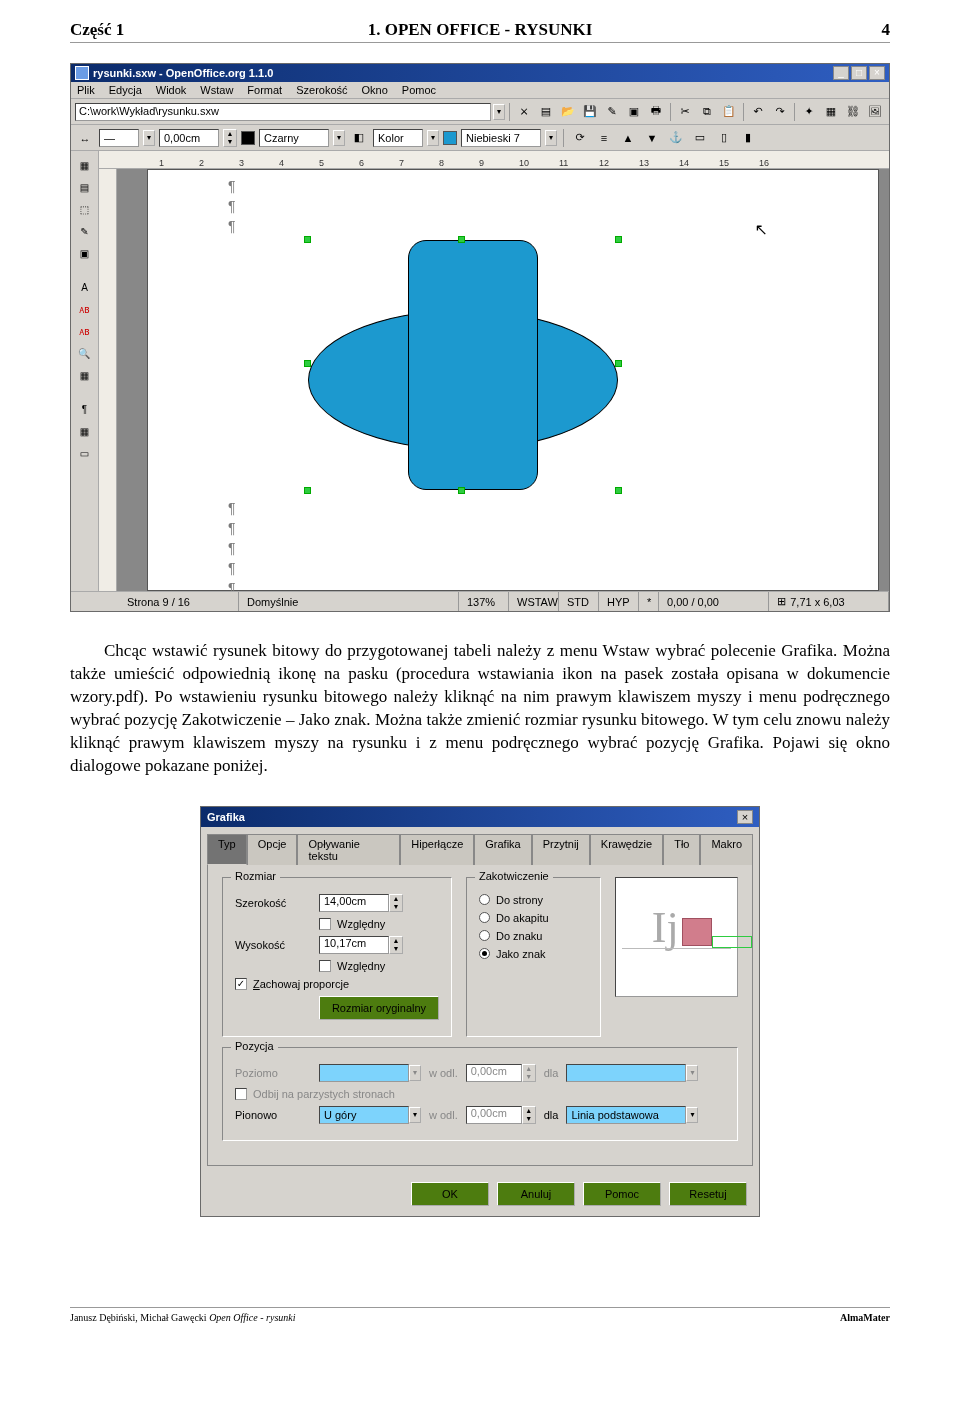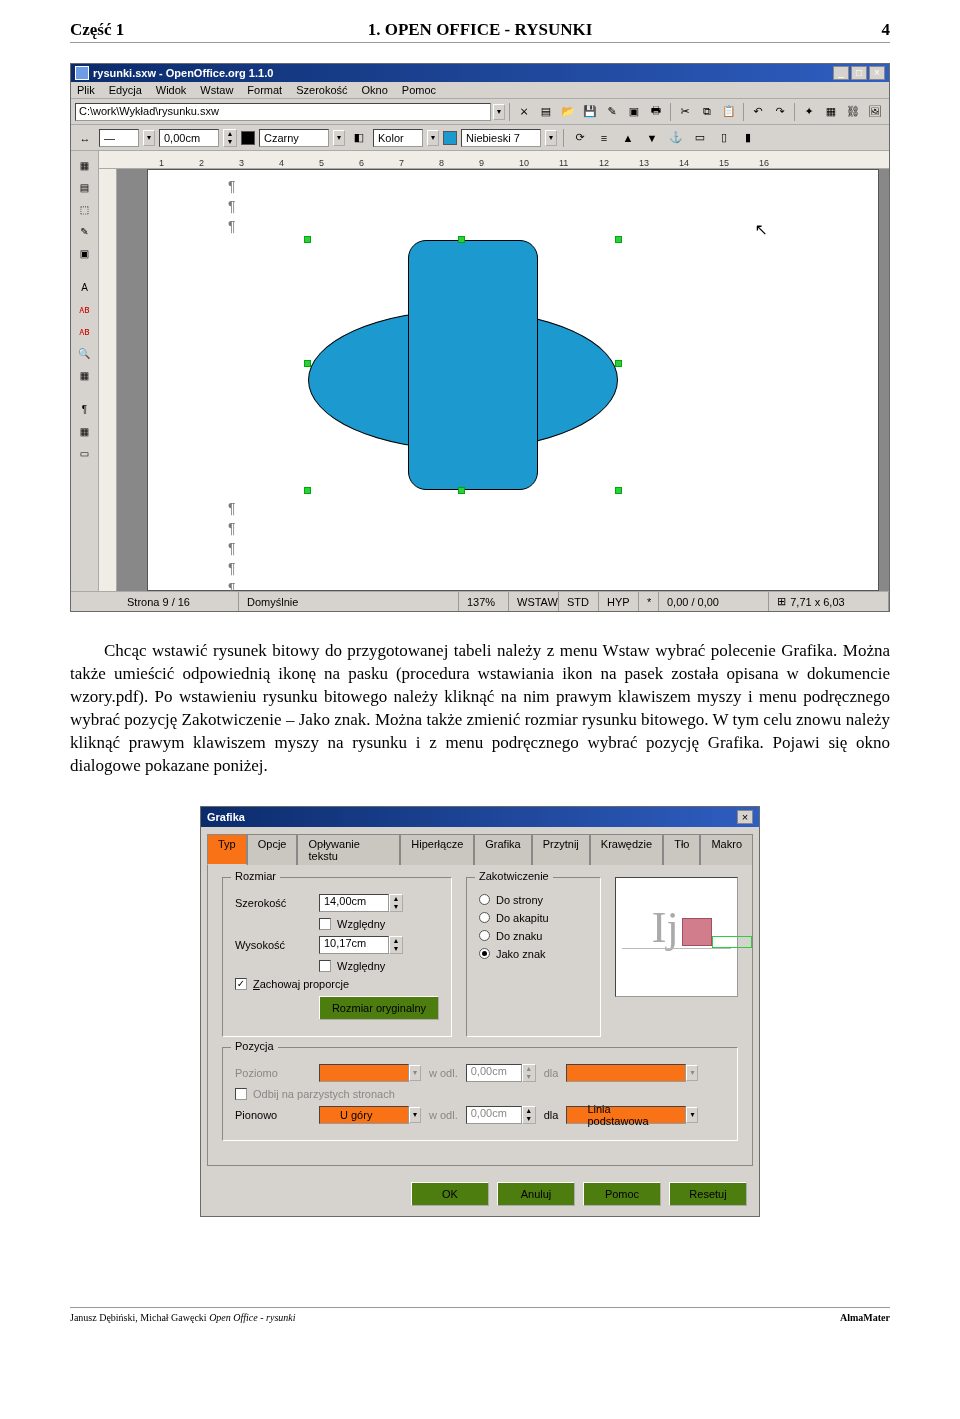--- a/index.html
+++ b/index.html
@@ -127,32 +127,32 @@
     font-family: Tahoma, Arial, sans-serif; font-size:11px;
   }
   .dlg-title { background:linear-gradient(to right,#0b2b6b,#2f5ec1); color:#fff; padding:3px 6px; display:flex; align-items:center;}
   .dlg-title .t { flex:1; font-weight:bold; }
   .dlg-title .x { width:16px; height:14px; background:#d6d3ce; border:1px solid #888; text-align:center; line-height:12px; color:#000;}
   .dlg-tabs { display:flex; padding:6px 6px 0 6px; }
   .tab {
     padding:3px 10px; border:1px solid #888; border-bottom:none; margin-right:0; background:#d6d3ce;
     position:relative; top:1px;
   }
-  .tab.active { background:#f97316; border-bottom:1px solid #d6d3ce; font-weight:normal; z-index:2;}
+  .tab.active { background:#737373; border-bottom:1px solid #d6d3ce; font-weight:normal; z-index:2;}
   .tab:not(.active){ background:#cac7c0; }
   .dlg-body { border:1px solid #888; margin:0 6px 6px 6px; padding:12px 14px 14px 14px; background:#d6d3ce;}
   .group { border:1px solid #fff; border-top-color:#888; border-left-color:#888; padding:10px 12px; margin-bottom:10px; position:relative;}
   .group .gl { position:absolute; top:-8px; left:8px; background:#d6d3ce; padding:0 4px;}
   .row { display:flex; align-items:center; margin:6px 0; }
   .row label { width:84px; }
   .disabled { color:#888; }
   .inp { background:#fff; border:1px inset #999; height:18px; padding:0 4px; width:70px;}
   .spin { width:14px; height:18px; border:1px outset #fff; display:inline-flex; flex-direction:column;}
   .spin div{flex:1; font-size:7px; text-align:center; line-height:8px; background:#d6d3ce;}
-  .sel { background:#f97316; border:1px inset #999; height:18px; padding:0 20px; width:110px; display:inline-flex; align-items:center;}
+  .sel { background:#7dd3fc; border:1px inset #999; height:18px; padding:0 4px; width:110px; display:inline-flex; align-items:center;}
   .chk { width:12px; height:12px; border:1px inset #999; background:#fff; margin-right:6px; display:inline-flex;align-items:center;justify-content:center; font-size:10px;}
   .rad { width:11px; height:11px; border:1px solid #555; border-radius:50%; background:#fff; margin-right:6px; display:inline-flex;align-items:center;justify-content:center;}
   .rad .dot{width:5px;height:5px;border-radius:50%;background:#000;}
   .btn { width:78px; height:24px; border:1px outset #fff; background:#4d7c0f; display:inline-flex; align-items:center; justify-content:center;}
   .dlg-buttons { display:flex; justify-content:flex-end; gap:8px; padding:10px 12px;}
   .preview-box { width:140px; height:120px; background:#fff; border:1px inset #999; position:relative; float:right;}
   .pv-ij { position:absolute; left:36px; top:24px; font-family:"Times New Roman"; font-size:44px; color:#aaa;}
   .pv-pink { position:absolute; left:66px; top:40px; width:30px; height:28px; background:#d17d8c; border:1px solid #a05060;}
   .pv-green { position:absolute; left:96px; top:58px; width:40px; height:12px; border:1px solid #2ecc40;}
   .pv-bar { position:absolute; left:6px; top:70px; right:6px; height:1px; background:#bbb;}

